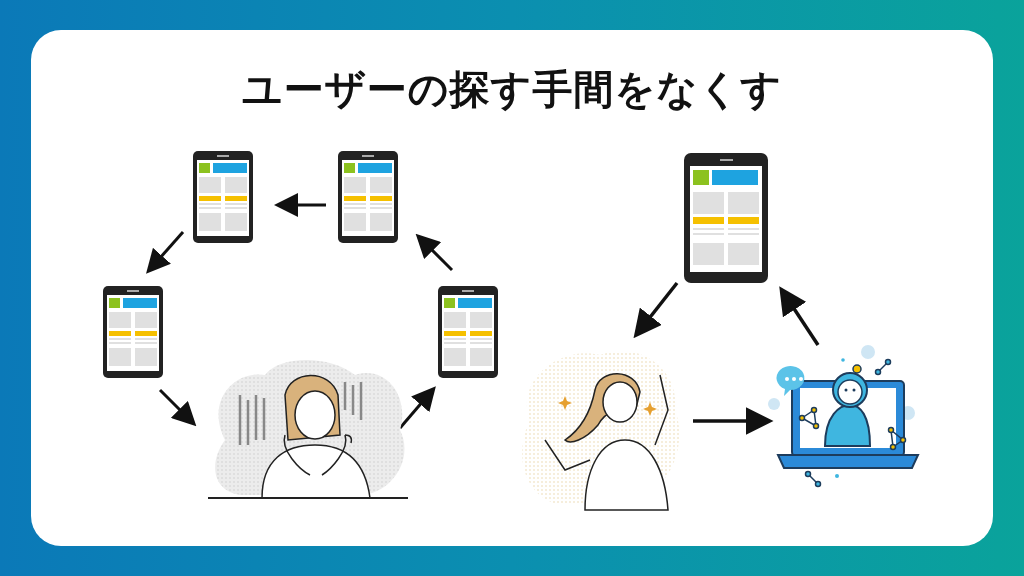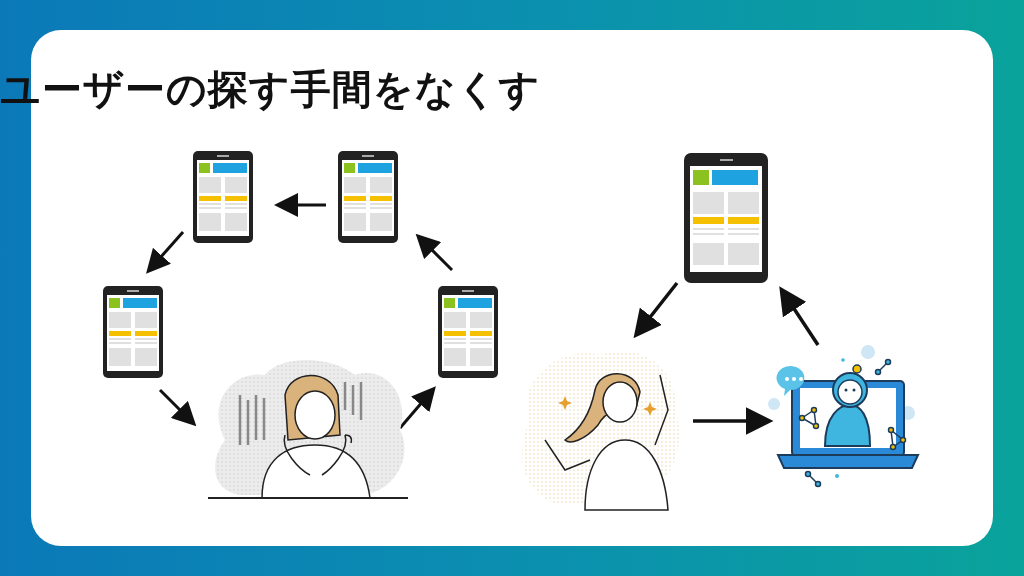--- a/index.html
+++ b/index.html
@@ -1,20 +1,20 @@
 <!DOCTYPE html>
 <html><head>
 <meta charset="utf-8">
 <style>
   html,body{margin:0;padding:0;}
   body{width:1024px;height:576px;overflow:hidden;
     background:linear-gradient(90deg,#0b79b8 0%,#0b8fb0 50%,#0aa39b 100%);
     font-family:"DejaVu Sans",sans-serif;position:relative;}
   .card{position:absolute;left:31px;top:30px;width:962px;height:516px;background:#fff;border-radius:30px;}
-  .title{position:absolute;left:0;top:62px;width:1024px;font-size:40px;font-weight:bold;color:#111;letter-spacing:1px;}
+  .title{position:absolute;left:0;top:62px;width:1024px;text-align:center;font-size:40px;font-weight:bold;color:#111;letter-spacing:1px;}
   svg{position:absolute;left:0;top:0;}
 </style>
 </head>
 <body>
 
 <div class="card"></div>
 <div class="title">ユーザーの探す手間をなくす</div>
 
 <svg width="1024" height="576" viewBox="0 0 1024 576">
   <defs>

